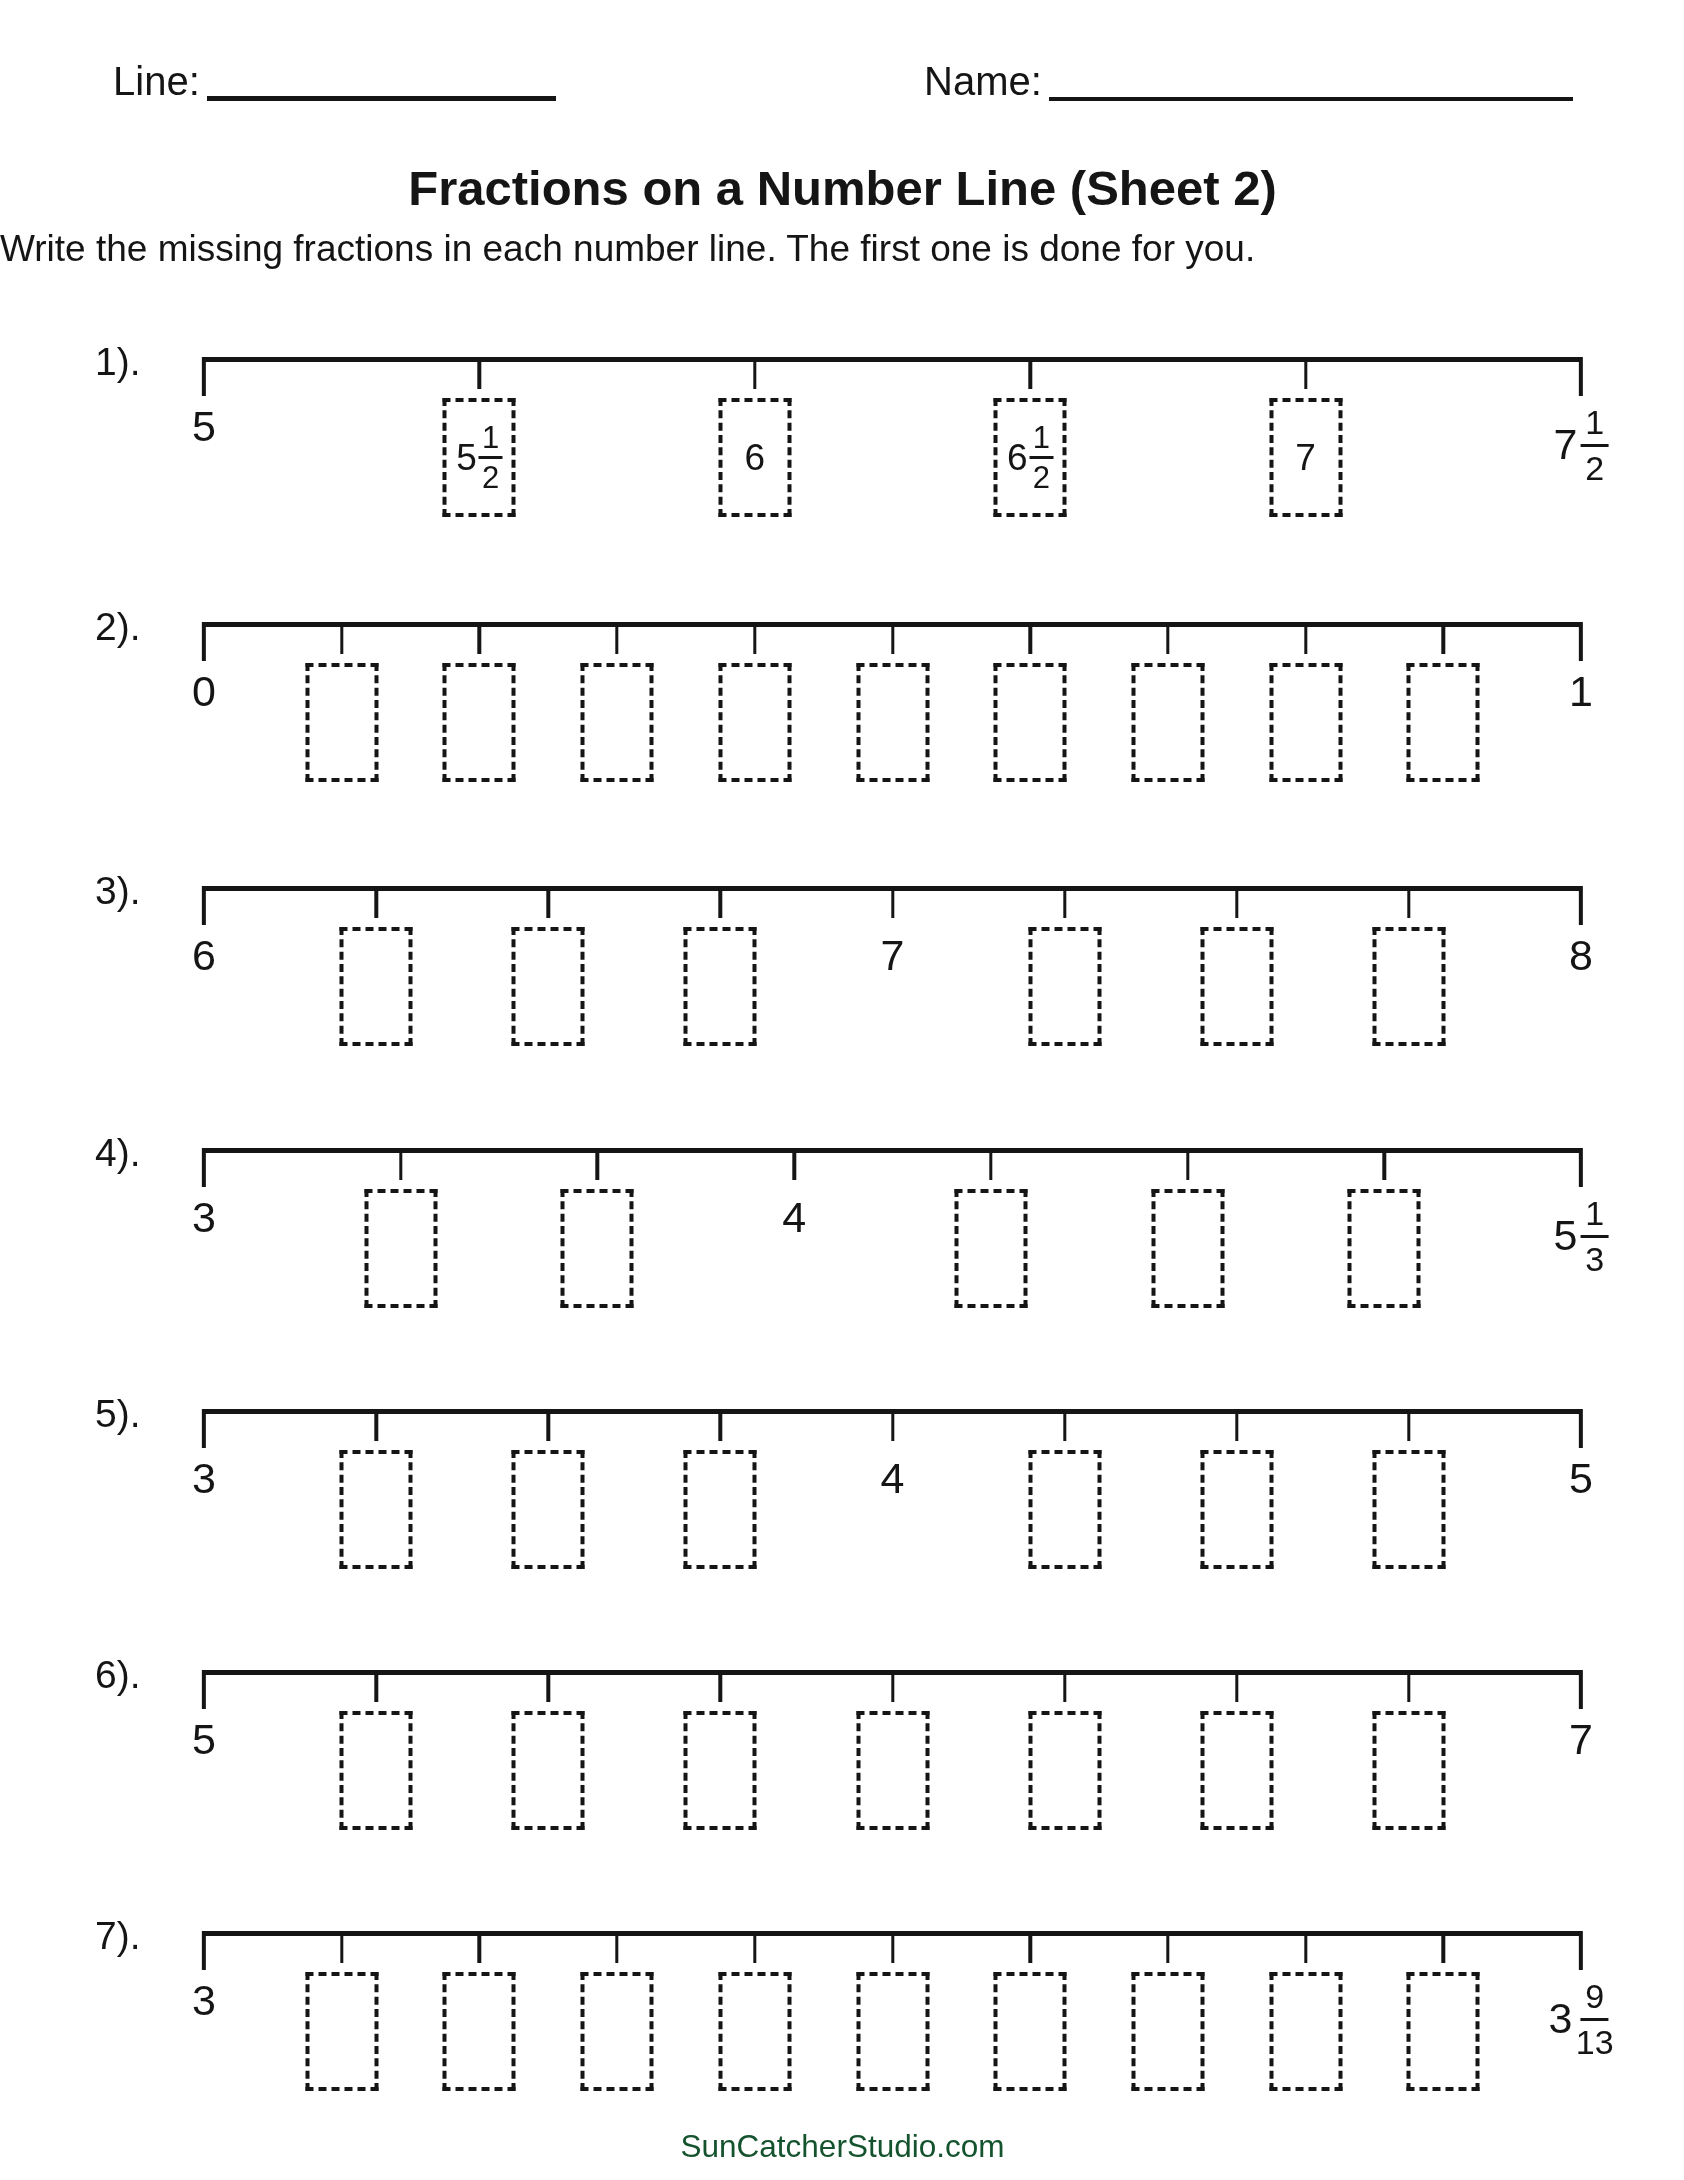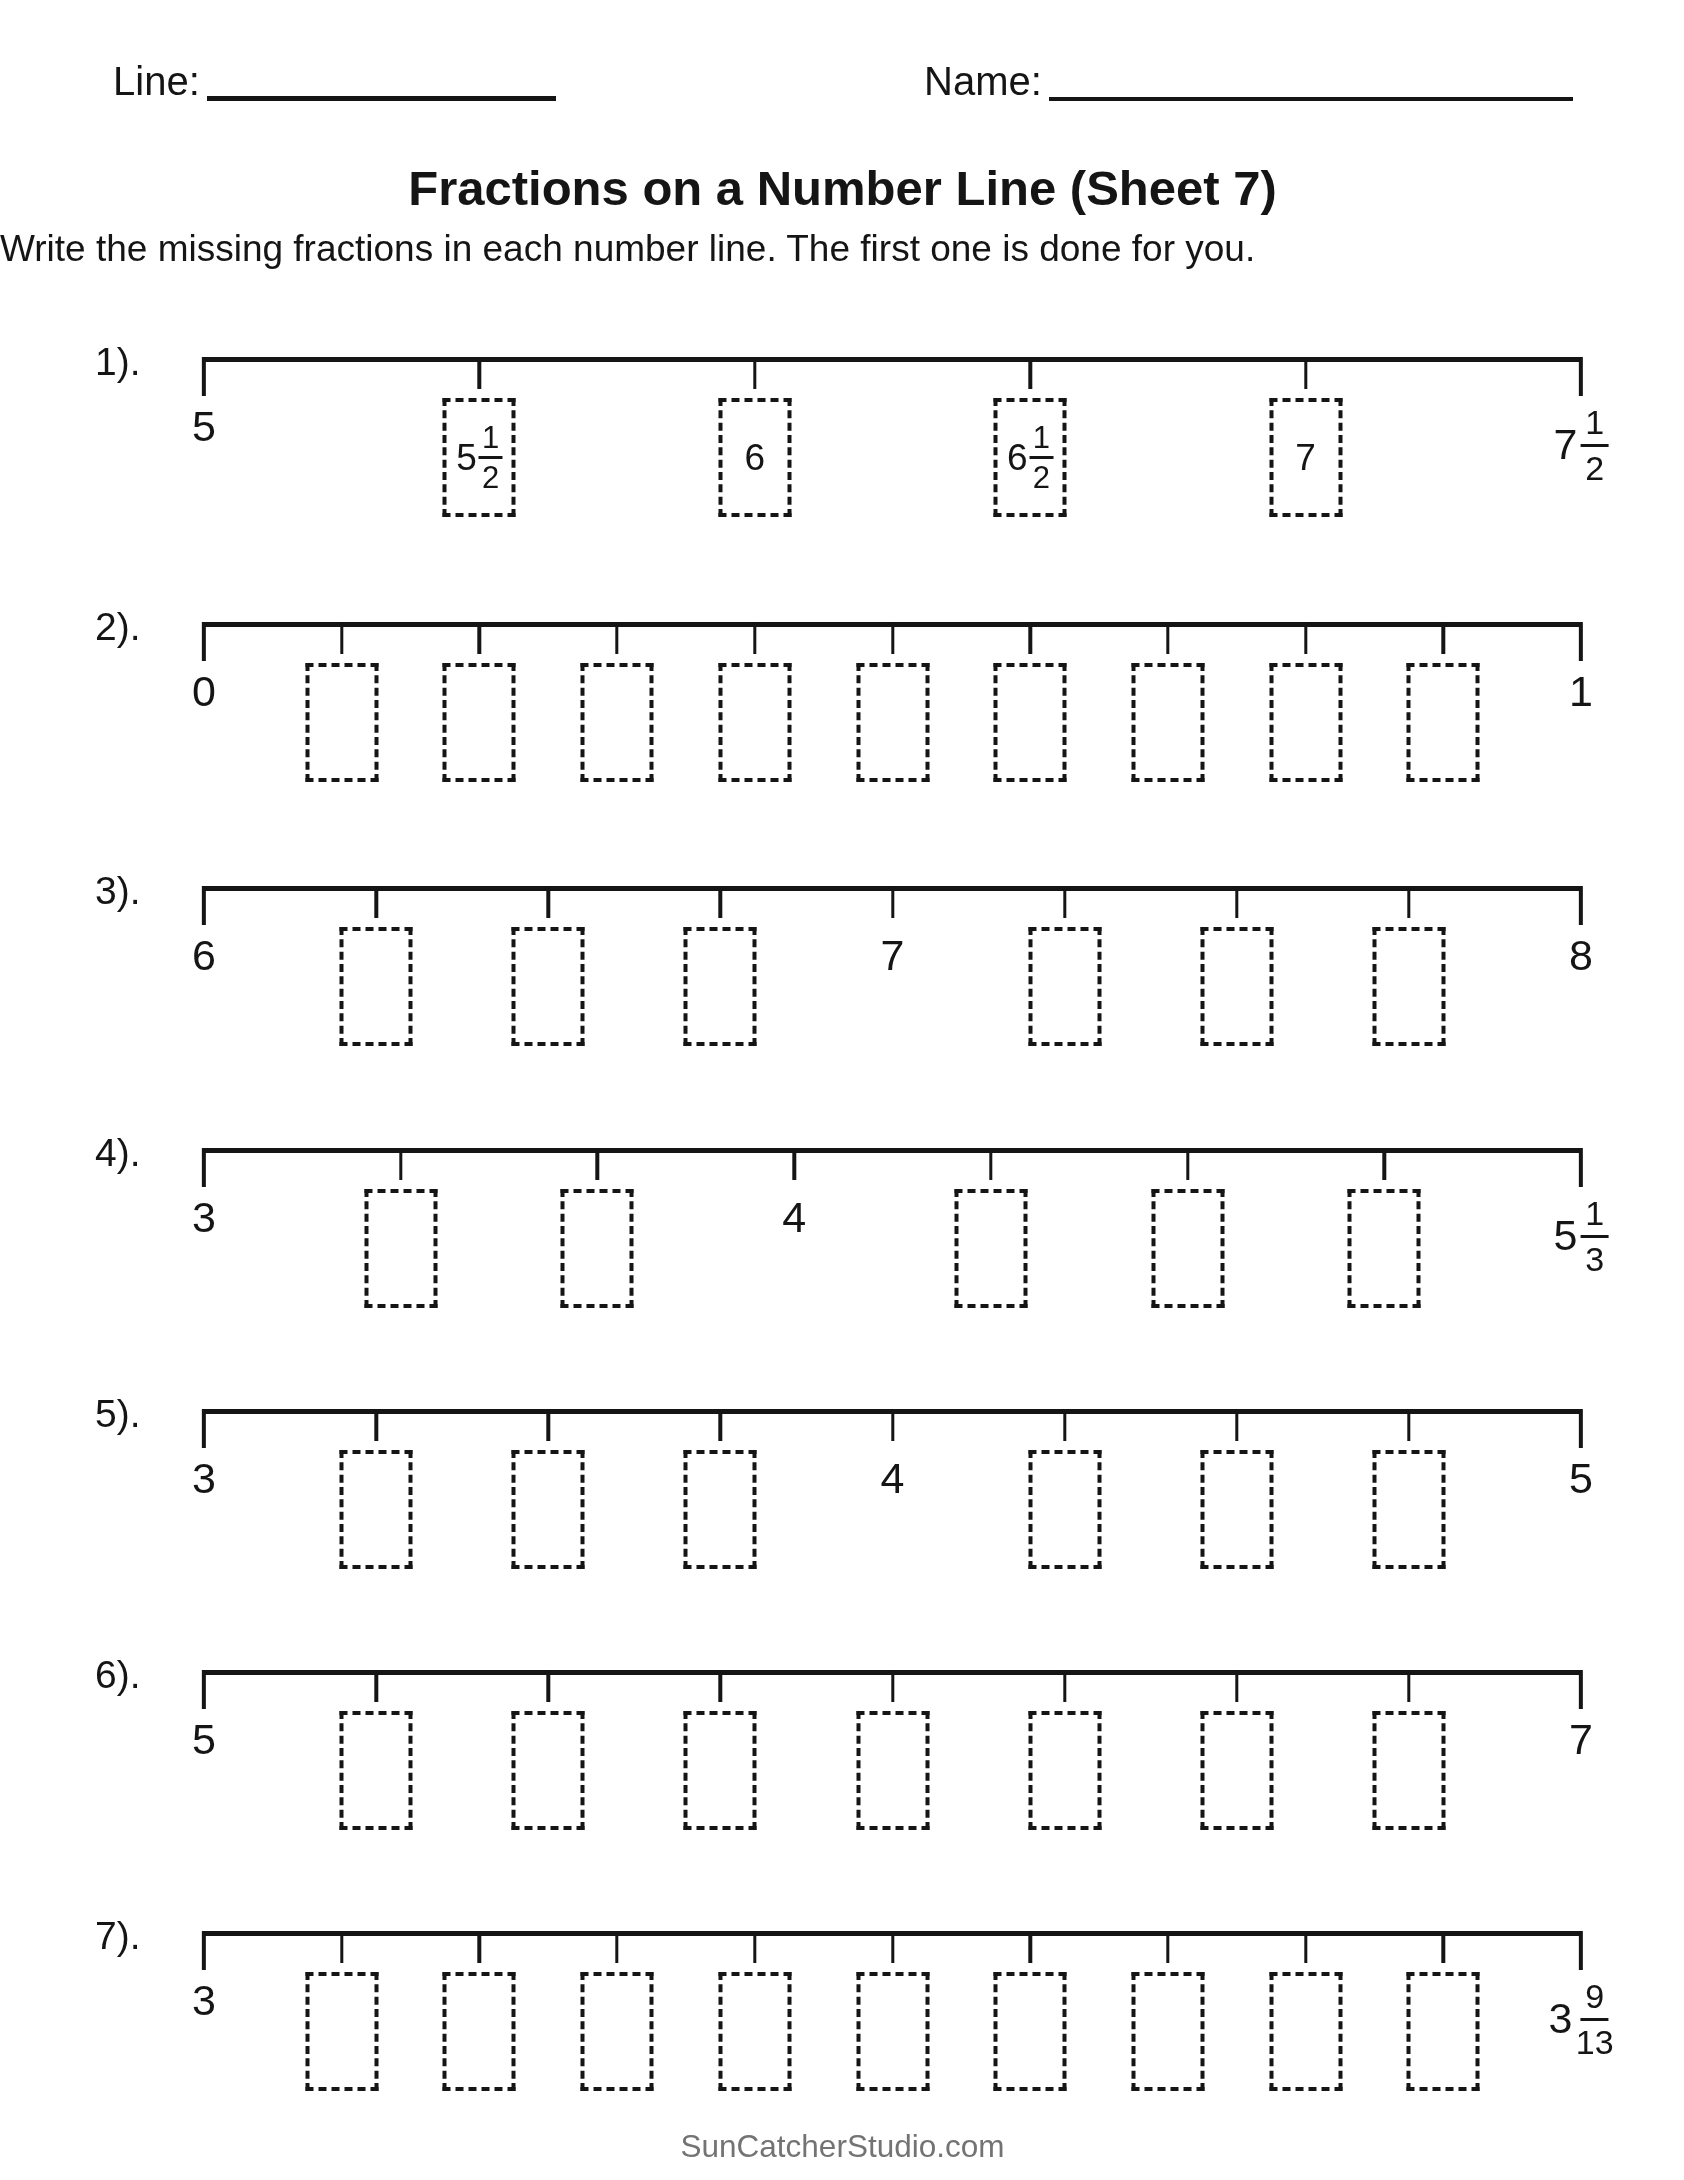--- a/index.html
+++ b/index.html
@@ -56,36 +56,36 @@
   .mixed .frac{display:inline-flex;flex-direction:column;align-items:center;font-size:34px;margin-left:3.4px;}
   .mixed .frac .num{padding:0 4.3px 5.1px;border-bottom:3.4px solid #151515;}
   .mixed .frac .den{padding-top:4.3px;}
   .answer-box .whole{font-size:37px;}
   .answer-box .frac{font-size:31px;margin-left:1.7px;}
   .answer-box .frac .num{padding:0 3.4px 3.4px;border-bottom:3.4px solid #151515;}
   .answer-box .frac .den{padding-top:3.4px;}
   
   .footer{
     position:absolute;top:2128px;left:0;width:100%;
-    text-align:center;font-size:31.5px;color:#737373;
+    text-align:center;font-size:31.5px;color:#14532d;
   }
 </style>
 </head>
 <body>
 
 <div class="hdr-group hdr-date">
   <span class="hdr-label">Line:</span>
   <span class="hdr-line date-line"></span>
 </div>
 <div class="hdr-group hdr-name">
   <span class="hdr-label">Name:</span>
   <span class="hdr-line name-line"></span>
 </div>
 
-<div class="title">Fractions on a Number Line (Sheet 7)</div>
+<div class="title">Fractions on a Number Line (Sheet 2)</div>
 <div class="subtitle">Write the missing fractions in each number line. The first one is done for you.</div>
 
 <div class="problems">
     <div class="problem">
       <div class="prob-num">1).</div>
       <div class="numline">
         <div class="baseline"></div>
         <div class="tick end" style="left: 0%;"></div>
         <div class="content" style="left: 0%;">
           <div class="tick-label"><div class="mixed">

